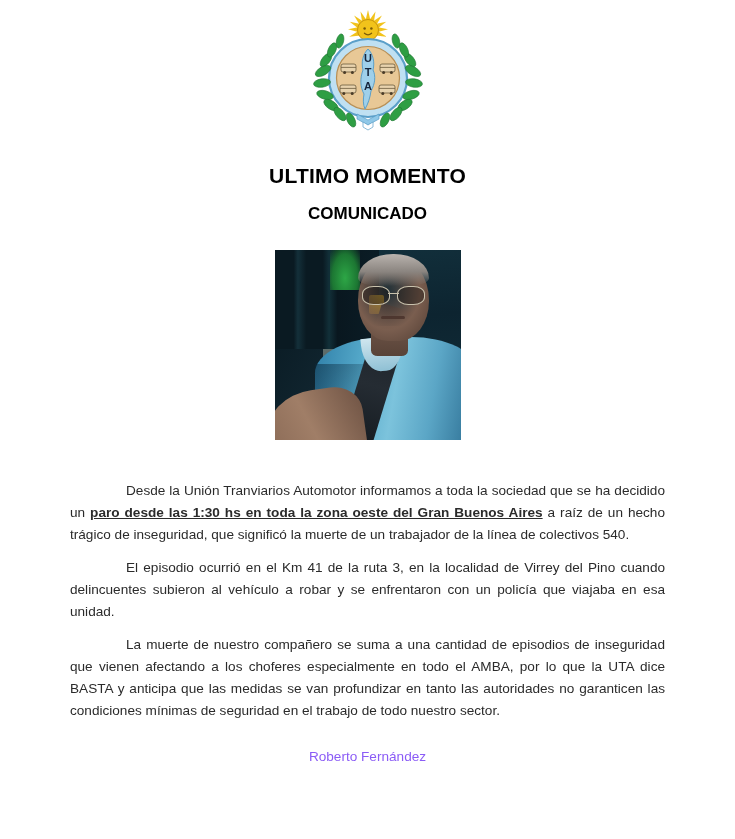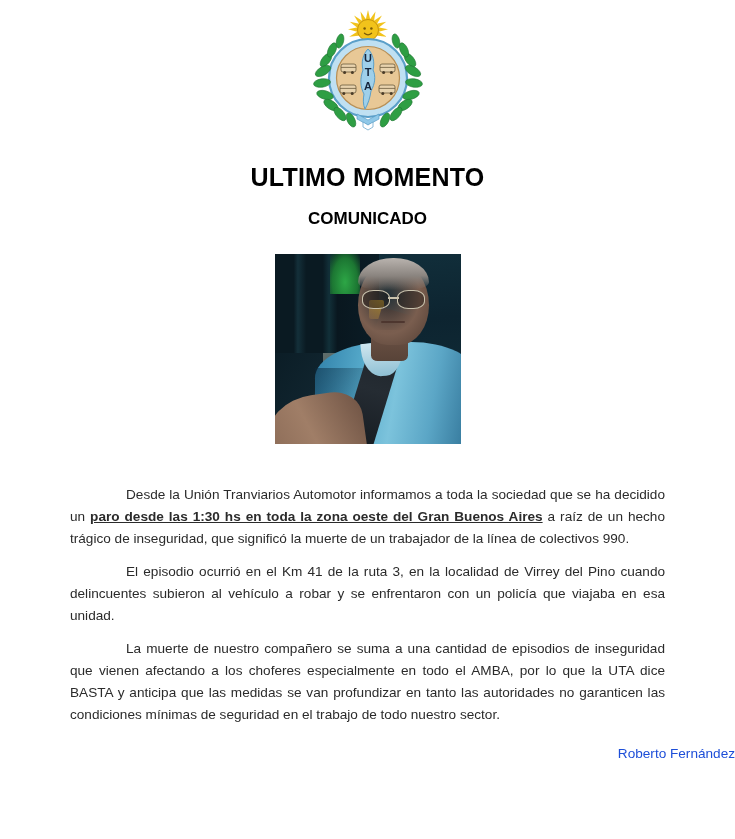--- a/index.html
+++ b/index.html
@@ -29,21 +29,21 @@
   .logo {
     position: relative;
     width: 118px;
     height: 128px;
   }
   .logo svg { display: block; }
 
   
   .heading-main {
     text-align: center;
-    font-size: 25px;
+    font-size: 21px;
     font-weight: bold;
     letter-spacing: 0.2px;
     color: #000000;
     margin: 24px 0 0 0;
     line-height: 1.1;
   }
   .heading-sub {
     text-align: center;
     font-size: 17px;
     font-weight: bold;
@@ -186,24 +186,24 @@
   .body-text p {
     margin: 0 0 11px 0;
     text-indent: 56px;
   }
   .body-text .em-underline {
     font-weight: bold;
     text-decoration: underline;
   }
 
   .signature {
-    margin-top: 20px;
-    text-align: right;
+    margin-top: 27px;
+    text-align: center;
     font-size: 13.6px;
-    color: #1d4ed8;
+    color: #8b5cf6;
   }
 </style>
 </head>
 <body>
 
 <div class="logo-wrap">
   <div class="logo">
     <svg width="118" height="128" viewBox="0 0 118 128" aria-hidden="true">
 
       <g>
@@ -325,21 +325,21 @@
     <div class="layer ph-hair"></div>
     <div class="layer ph-glasses"></div>
     <div class="layer ph-bridge"></div>
     <div class="layer ph-mouth"></div>
     <div class="layer ph-arm"></div>
   </div>
 </div>
 
 <div class="body-text">
   <p>
-    <span>Desde la Unión Tranviarios Automotor informamos a toda la sociedad que se ha decidido un </span><span class="em-underline">paro desde las 1:30 hs en toda la zona oeste del Gran Buenos Aires</span><span> a raíz de un hecho trágico de inseguridad, que significó la muerte de un trabajador de la línea de colectivos 990.</span>
+    <span>Desde la Unión Tranviarios Automotor informamos a toda la sociedad que se ha decidido un </span><span class="em-underline">paro desde las 1:30 hs en toda la zona oeste del Gran Buenos Aires</span><span> a raíz de un hecho trágico de inseguridad, que significó la muerte de un trabajador de la línea de colectivos 540.</span>
   </p>
   <p>
     <span>El episodio ocurrió en el Km 41 de la ruta 3, en la localidad de Virrey del Pino cuando delincuentes subieron al vehículo a robar y se enfrentaron con un policía que viajaba en esa unidad.</span>
   </p>
   <p>
     <span>La muerte de nuestro compañero se suma a una cantidad de episodios de inseguridad que vienen afectando a los choferes especialmente en todo el AMBA, por lo que la UTA dice BASTA y anticipa que las medidas se van profundizar en tanto las autoridades no garanticen las condiciones mínimas de seguridad en el trabajo de todo nuestro sector.</span>
   </p>
 </div>
 
 <div class="signature">Roberto Fernández</div>

